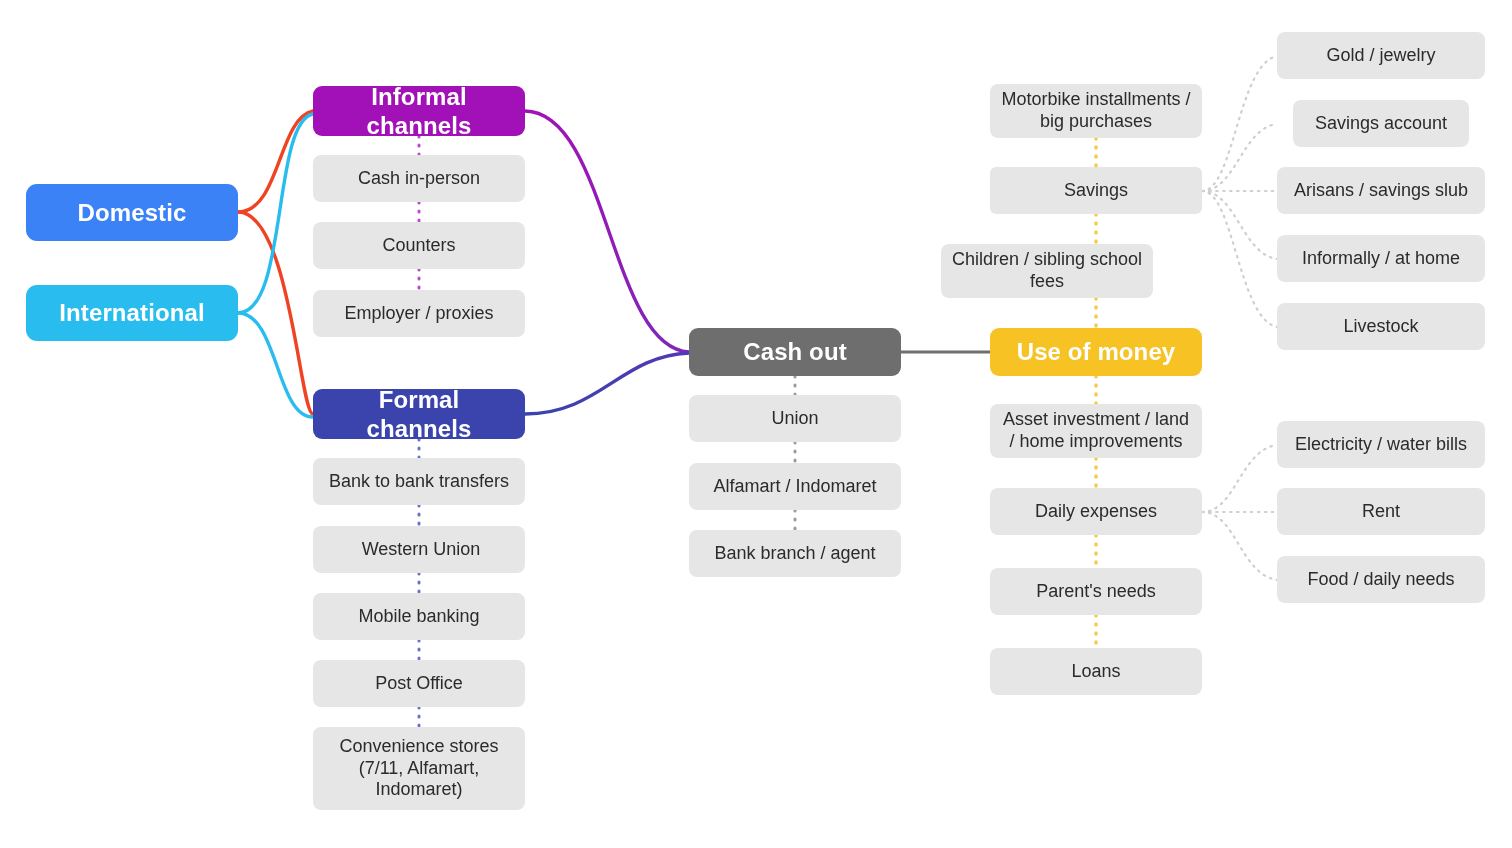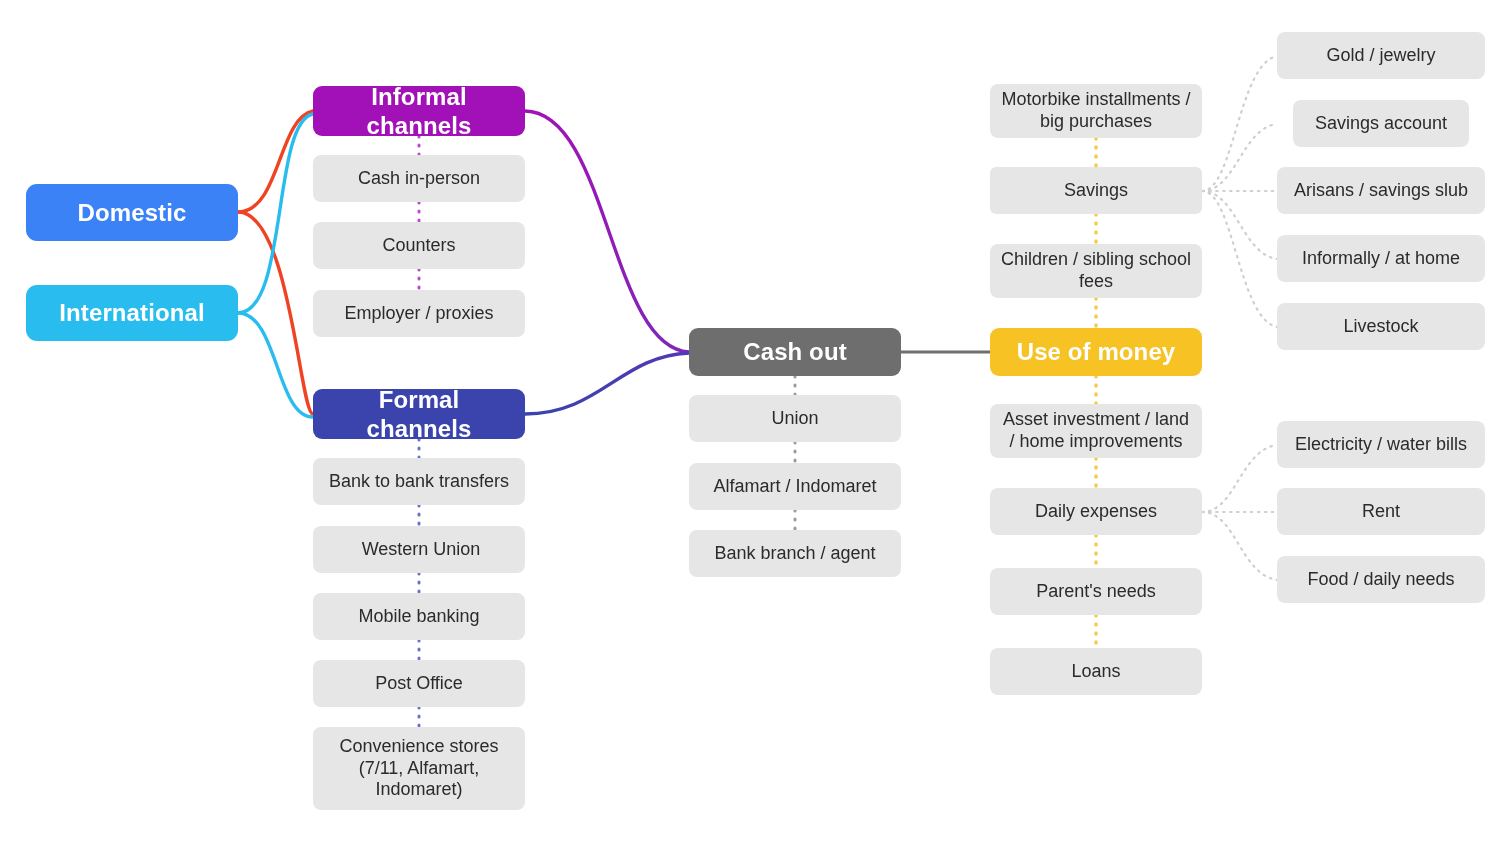--- a/index.html
+++ b/index.html
@@ -190,21 +190,21 @@
   <div class="node leaf" style="left:689px; top:530px; width:212px; height:47px;text-align:right;">
     <span>Bank branch / agent</span>
   </div>
 
   <div class="node leaf" style="left:990px; top:84px; width:212px; height:54px;">
     <span>Motorbike installments / big purchases</span>
   </div>
   <div class="node leaf" style="left:990px; top:167px; width:212px; height:47px;border-radius:6px;">
     <span>Savings</span>
   </div>
-  <div class="node leaf" style="left:990px; top:244px; width:212px; height:54px;">
+  <div class="node leaf" style="left:941px; top:244px; width:212px; height:54px;">
     <span>Children / sibling school fees</span>
   </div>
 
   <div class="node leaf" style="left:990px; top:404px; width:212px; height:54px;">
     <span>Asset investment / land / home improvements</span>
   </div>
   <div class="node leaf" style="left:990px; top:488px; width:212px; height:47px;">
     <span>Daily expenses</span>
   </div>
   <div class="node leaf" style="left:990px; top:568px; width:212px; height:47px;">

